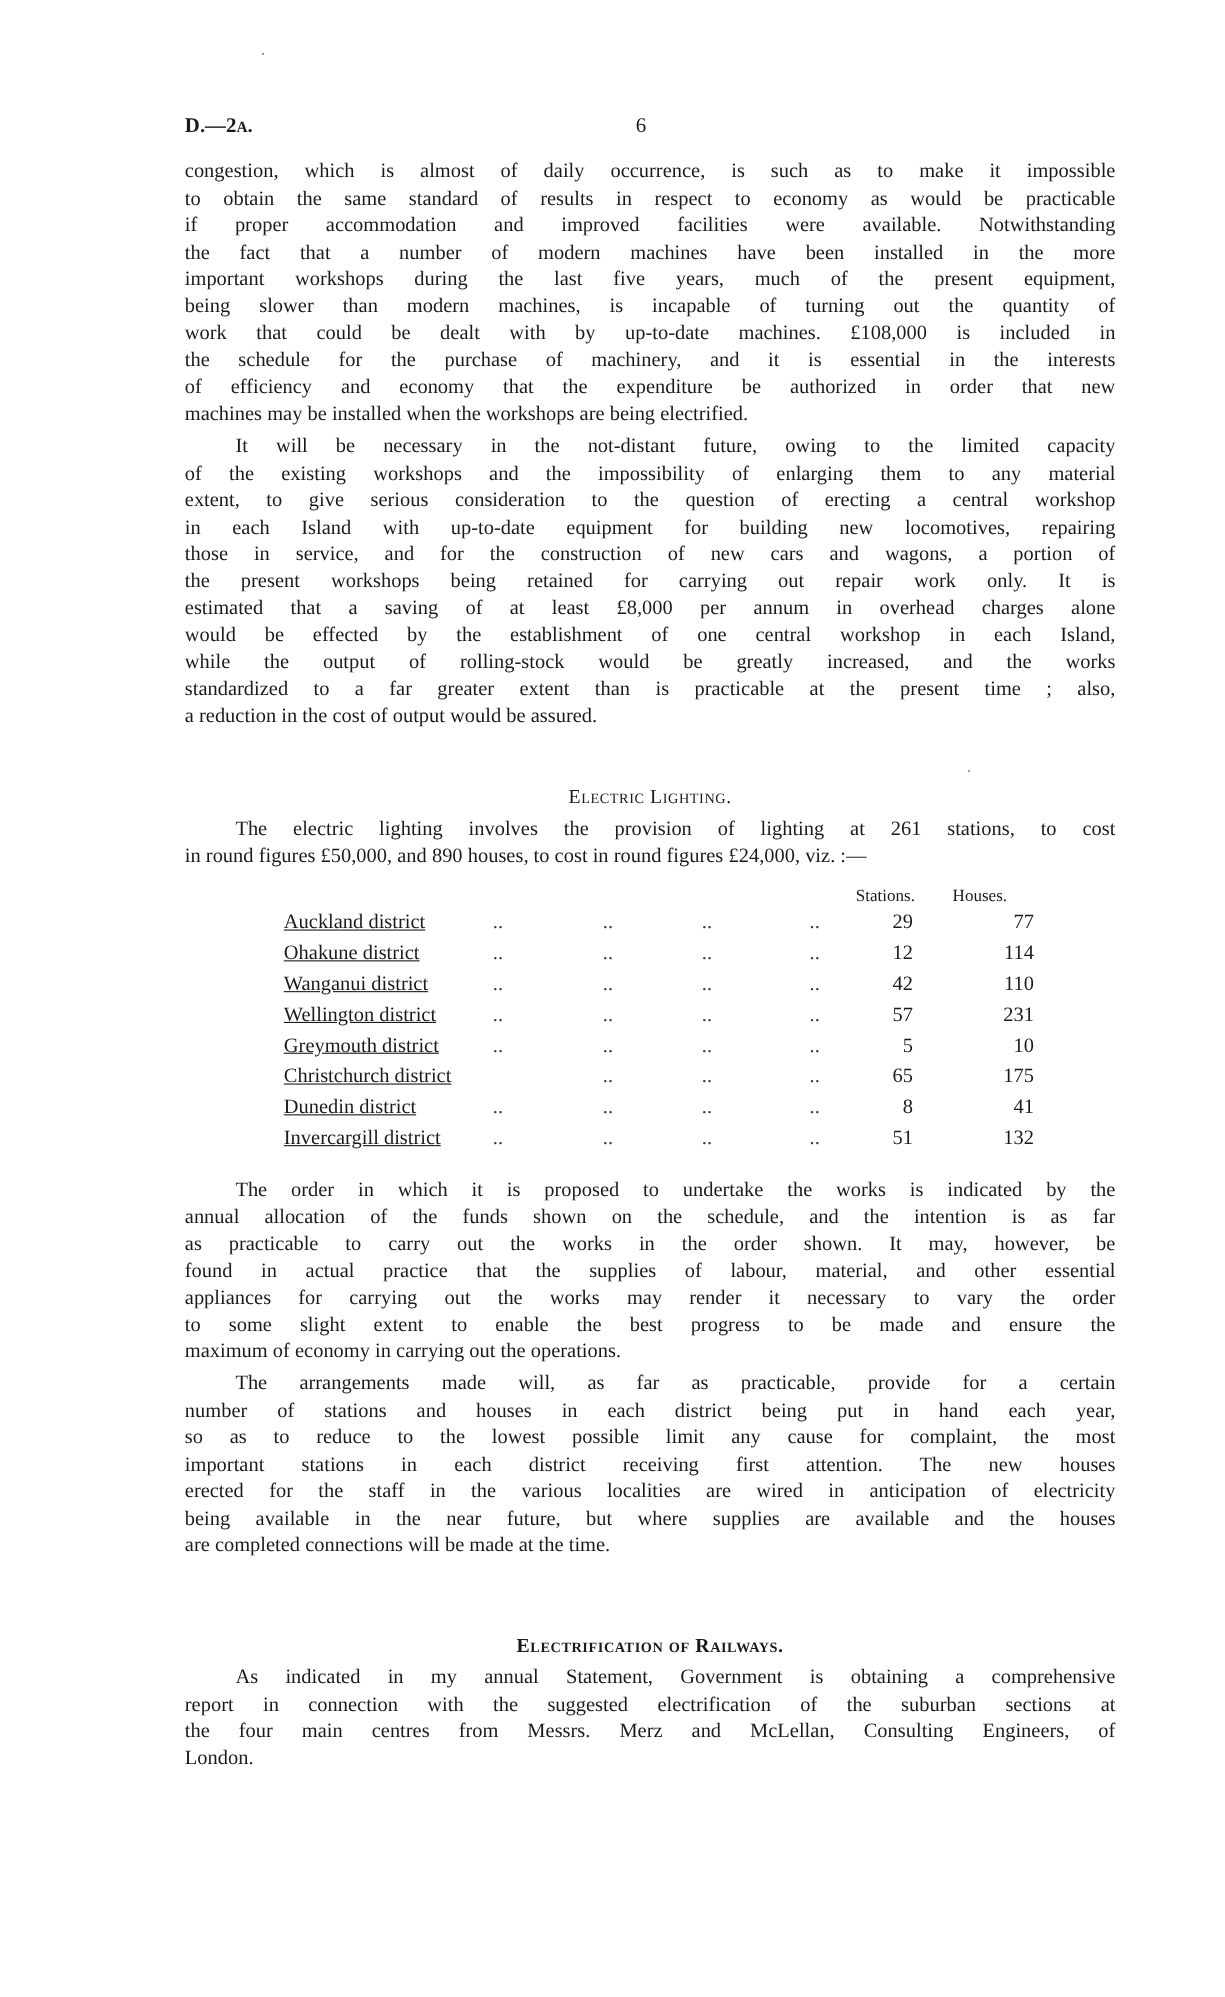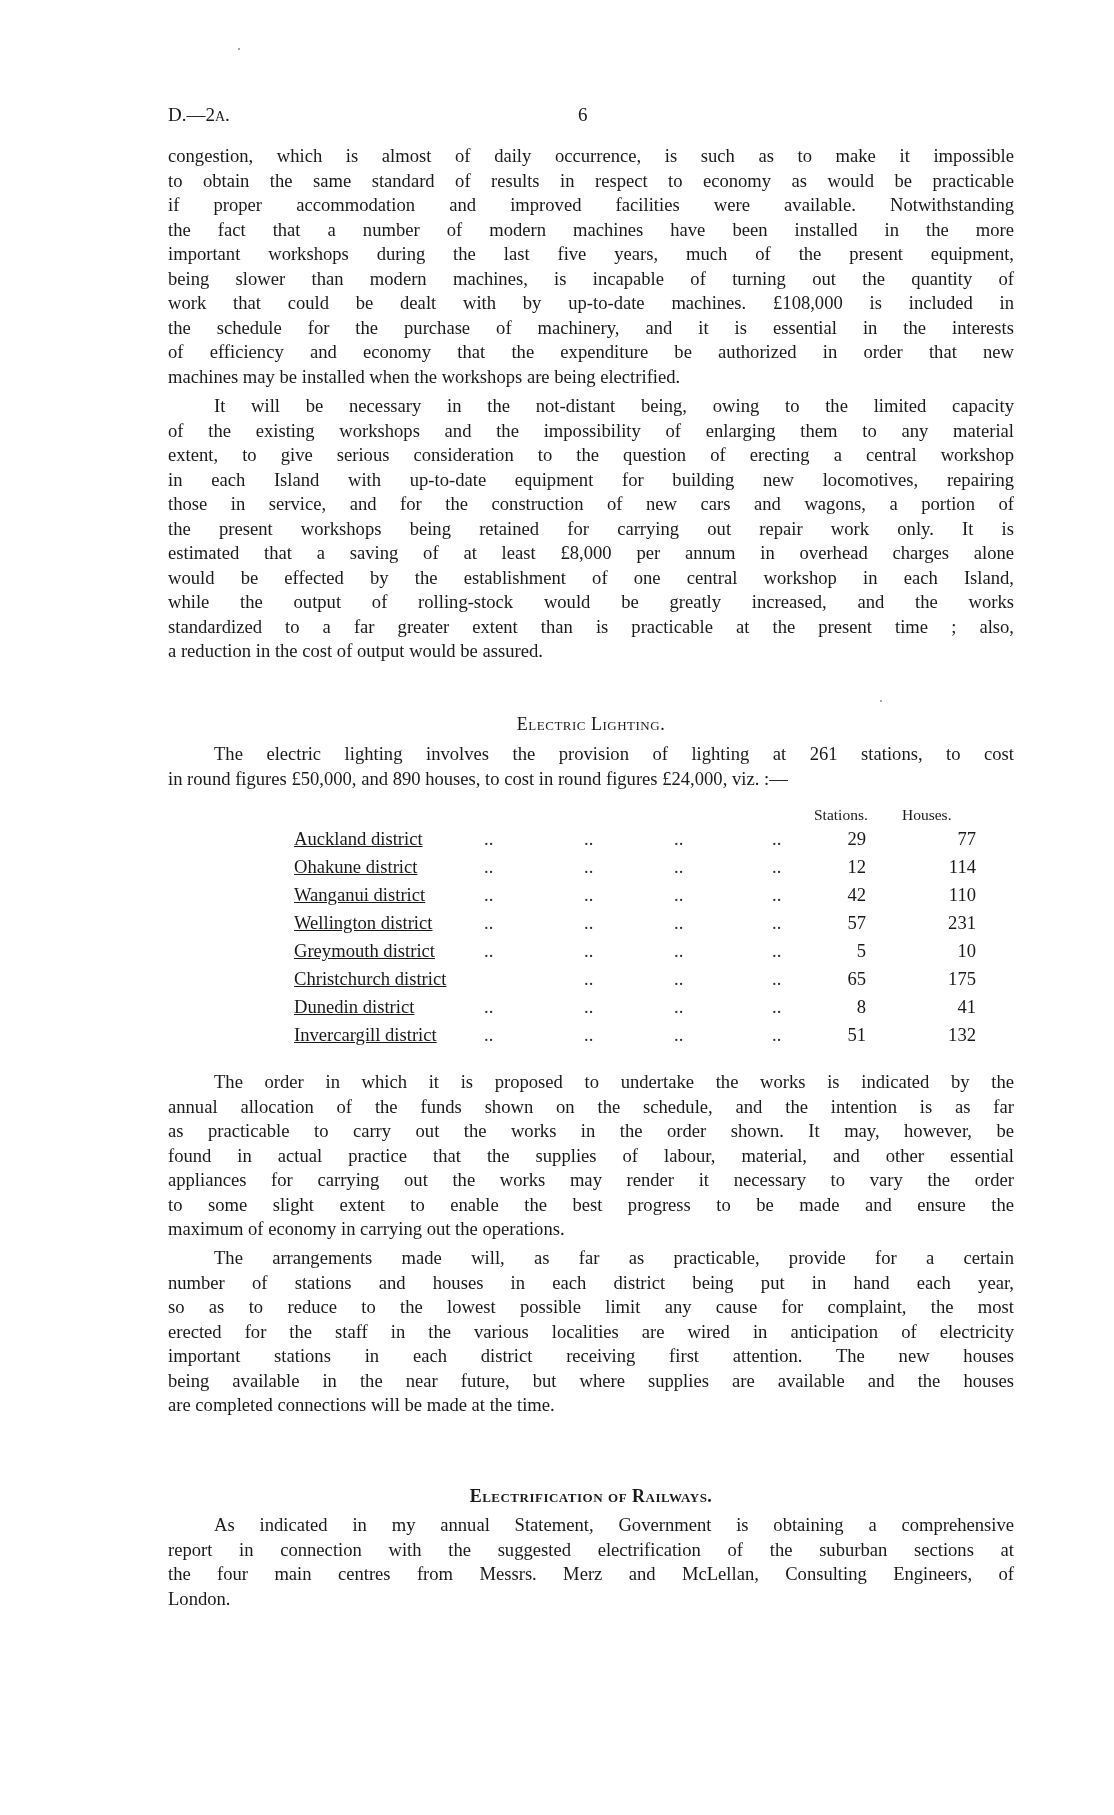--- a/index.html
+++ b/index.html
@@ -3,29 +3,29 @@
   <meta charset="utf-8">
   <style>
     html, body { margin: 0; padding: 0; background: #ffffff; }
     body {
       width: 1114px; height: 1815px; position: relative; overflow: hidden;
       font-family: "Liberation Serif", "DejaVu Serif", serif;
       color: #1a1a1a;
     }
     .page { position: absolute; left: 168px; top: 0; width: 846px; }
     .header { position: absolute; top: 104px; left: 0; width: 846px; height: 24px; font-size: 19px; }
-    .header .ref { position: absolute; left: 0; top: 0; }
+    .header .ref { position: absolute; left: 0; top: 0; font-weight: bold; }
     .header .ref .sc { font-size: 14px; }
     .header .pageno { position: absolute; left: 410px; top: 0; }
     .para { position: absolute; left: 0; width: 846px; font-size: 18.6px; line-height: 24.5px; }
     .line { display: block; text-align: justify; text-align-last: justify; white-space: nowrap; height: 24.5px; }
     .line.last { text-align-last: left; }
     .line.indent { padding-left: 46px; }
     .heading { position: absolute; left: 0; width: 846px; text-align: center; font-size: 18px; letter-spacing: 0.5px; }
-    .table { position: absolute; left: 90px; width: 700px; font-size: 18.6px; margin-left: 36px; }
+    .table { position: absolute; left: 90px; width: 700px; font-size: 18.6px; }
     .thead { position: relative; height: 22px; font-size: 15.5px; }
     .thead .h1 { position: absolute; left: 520px; }
     .thead .h2 { position: absolute; left: 608px; }
     .row { position: relative; height: 28px; }
     .row .name { position: absolute; left: 0; top: 0; text-decoration: underline; }
     .row .d { position: absolute; top: 0; color: #333; }
     .row .num1 { position: absolute; left: 500px; width: 72px; text-align: right; top: 0; }
     .row .num2 { position: absolute; left: 610px; width: 72px; text-align: right; top: 0; }
     .speck { position: absolute; width: 2px; height: 2px; background: #888; border-radius: 1px; }
   </style>
@@ -45,21 +45,21 @@
       <span class="line">if proper accommodation and improved facilities were available.  Notwithstanding</span>
       <span class="line">the fact that a number of modern machines have been installed in the more</span>
       <span class="line">important workshops during the last five years, much of the present equipment,</span>
       <span class="line">being slower than modern machines, is incapable of turning out the quantity of</span>
       <span class="line">work that could be dealt with by up-to-date machines.  £108,000 is included in</span>
       <span class="line">the schedule for the purchase of machinery, and it is essential in the interests</span>
       <span class="line">of efficiency and economy that the expenditure be authorized in order that new</span>
       <span class="line last">machines may be installed when the workshops are being electrified.</span>
     </div>
   <div class="para" style="top:394px" id="p2">
-      <span class="line indent">It will be necessary in the not-distant being, owing to the limited capacity</span>
+      <span class="line indent">It will be necessary in the not-distant future, owing to the limited capacity</span>
       <span class="line">of the existing workshops and the impossibility of enlarging them to any material</span>
       <span class="line">extent, to give serious consideration to the question of erecting a central workshop</span>
       <span class="line">in each Island with up-to-date equipment for building new locomotives, repairing</span>
       <span class="line">those in service, and for the construction of new cars and wagons, a portion of</span>
       <span class="line">the present workshops being retained for carrying out repair work only.  It is</span>
       <span class="line">estimated that a saving of at least £8,000 per annum in overhead charges alone</span>
       <span class="line">would be effected by the establishment of one central workshop in each Island,</span>
       <span class="line">while the output of rolling-stock would be greatly increased, and the works</span>
       <span class="line">standardized to a far greater extent than is practicable at the present time ;  also,</span>
       <span class="line last">a reduction in the cost of output would be assured.</span>
@@ -158,22 +158,22 @@
       <span class="line">as practicable to carry out the works in the order shown.  It may, however, be</span>
       <span class="line">found in actual practice that the supplies of labour, material, and other essential</span>
       <span class="line">appliances for carrying out the works may render it necessary to vary the order</span>
       <span class="line">to some slight extent to enable the best progress to be made and ensure the</span>
       <span class="line last">maximum of economy in carrying out the operations.</span>
     </div>
   <div class="para" style="top:1246px" id="p5">
       <span class="line indent">The arrangements made will, as far as practicable, provide for a certain</span>
       <span class="line">number of stations and houses in each district being put in hand each year,</span>
       <span class="line">so as to reduce to the lowest possible limit any cause for complaint, the most</span>
+      <span class="line">important stations in each district receiving first attention.  The new houses</span>
       <span class="line">erected for the staff in the various localities are wired in anticipation of electricity</span>
-      <span class="line">important stations in each district receiving first attention.  The new houses</span>
       <span class="line">being available in the near future, but where supplies are available and the houses</span>
       <span class="line last">are completed connections will be made at the time.</span>
     </div>
 
   <div class="heading" style="top:1486px; font-variant: small-caps; font-weight: bold;">Electrification of Railways.</div>
 
   <div class="para" style="top:1513px" id="p6">
       <span class="line indent">As indicated in my annual Statement, Government is obtaining a comprehensive</span>
       <span class="line">report in connection with the suggested electrification of the suburban sections at</span>
       <span class="line">the four main centres from Messrs. Merz and McLellan, Consulting Engineers, of</span>

